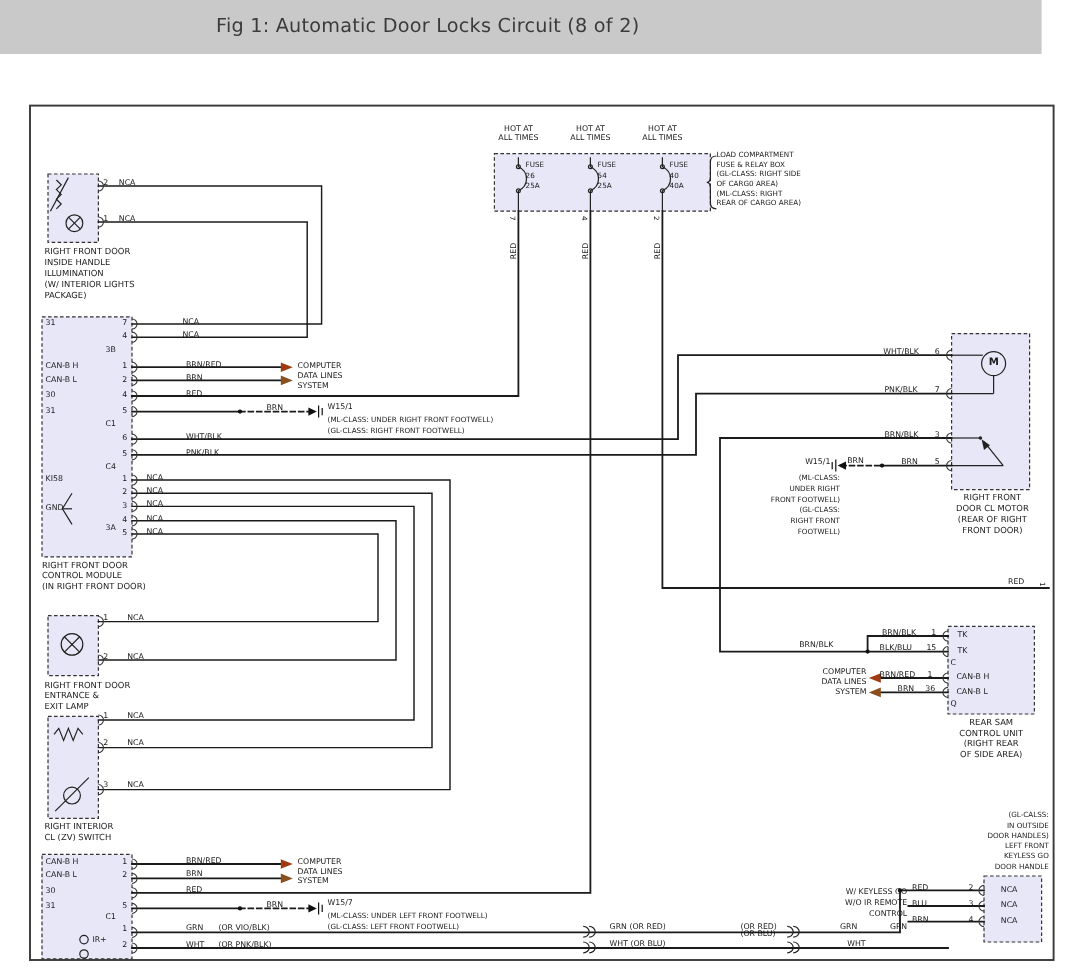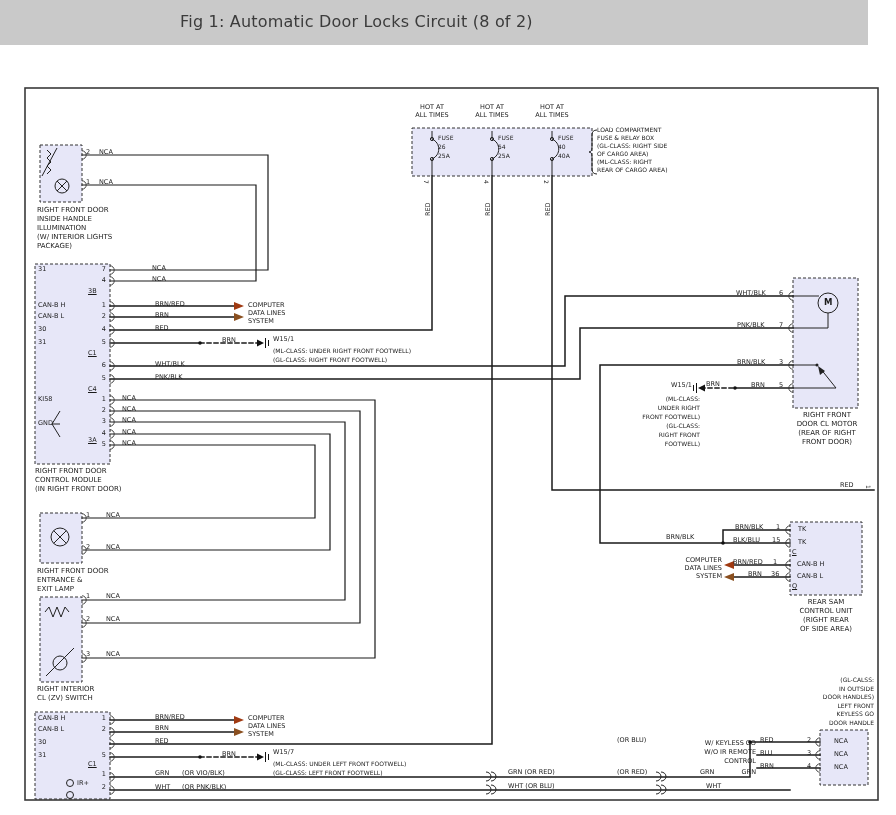--- a/index.html
+++ b/index.html
@@ -7,21 +7,21 @@
   body{position:relative;width:896px;height:815px;overflow:hidden;
        font-family:"DejaVu Sans","Liberation Sans",sans-serif;color:#1a1a1a}
   .titlebar{position:absolute;left:0;top:0;width:868px;height:45px;background:#c9c9c9}
   .title{position:absolute;left:180px;top:12px;font-size:16px;color:#3b3b3b;letter-spacing:.2px}
   svg.layer{position:absolute;left:0;top:0}
   .lbl{position:absolute;font-size:6.5px;line-height:8px;white-space:pre-line}
   .s6{font-size:6px;line-height:9px}
   .s7{font-size:7px;line-height:9px}
   .tr{text-align:right}
   .tc{text-align:center}
-  .u{text-decoration:underline}
+  .u{}
   .rot90{transform:rotate(90deg);transform-origin:0 0}
   .rotm90{transform:rotate(-90deg);transform-origin:0 0}
   .mlbl{font-size:8.5px;font-weight:bold}
   .w{fill:none;stroke:#1a1a1a;stroke-width:1.5;stroke-linecap:square}
   .bk{stroke-width:1.2}
   .dash{stroke-dasharray:4 3}
   .dbox rect{stroke:#333;stroke-width:1;stroke-dasharray:3 2}
 </style>
 </head>
 <body>
@@ -395,21 +395,21 @@
 <div class="lbl" style="left:155px;top:737px">RED</div>
 <div class="lbl" style="left:222px;top:750px">BRN</div>
 <div class="lbl" style="left:155px;top:769px">GRN</div>
 <div class="lbl" style="left:182px;top:769px">(OR VIO/BLK)</div>
 <div class="lbl" style="left:155px;top:783px">WHT</div>
 <div class="lbl" style="left:182px;top:783px">(OR PNK/BLK)</div>
 
 <div class="lbl" style="left:508px;top:768px">GRN (OR RED)</div>
 <div class="lbl" style="left:508px;top:782px">WHT (OR BLU)</div>
 <div class="lbl" style="left:617px;top:768px">(OR RED)</div>
-<div class="lbl" style="left:617px;top:736px">(OR BLU)</div>
+<div class="lbl" style="left:617px;top:774px">(OR BLU)</div>
 <div class="lbl" style="left:700px;top:768px">GRN</div>
 <div class="lbl" style="left:706px;top:782px">WHT</div>
 
 <div class="lbl s6 tr" style="left:796px;top:676px;width:78px;line-height:8.5px">(GL-CALSS:
 IN OUTSIDE
 DOOR HANDLES)
 LEFT FRONT
 KEYLESS GO
 DOOR HANDLE</div>
 <div class="lbl tr" style="left:678px;top:739px;width:78px;line-height:9px">W/ KEYLESS GO

